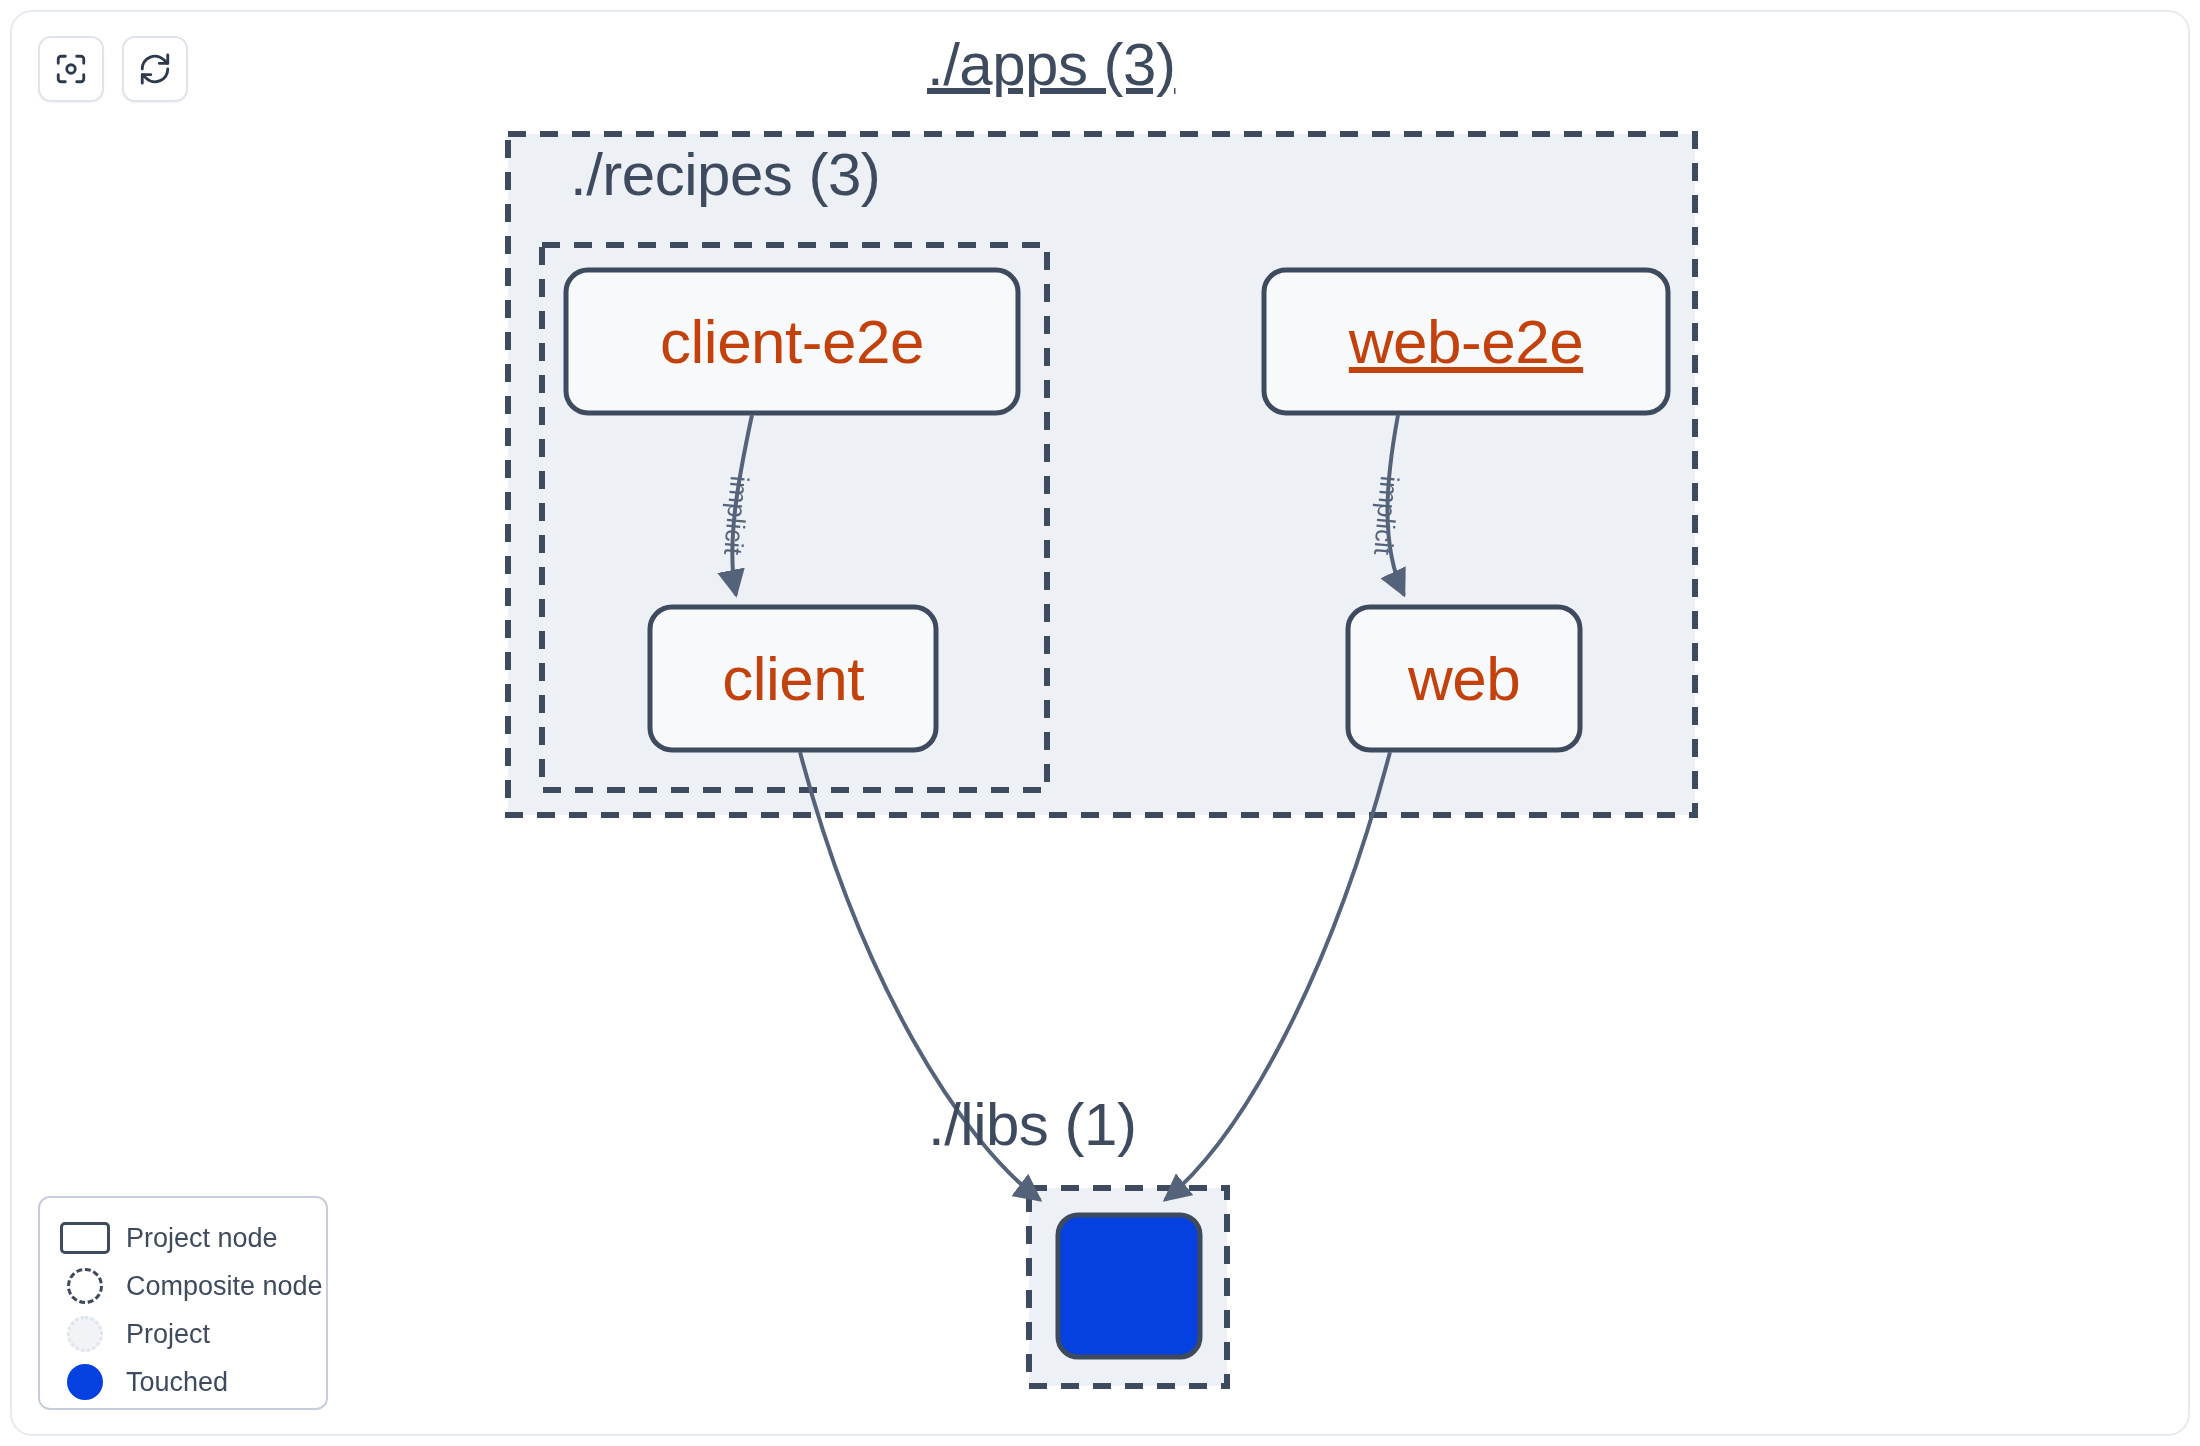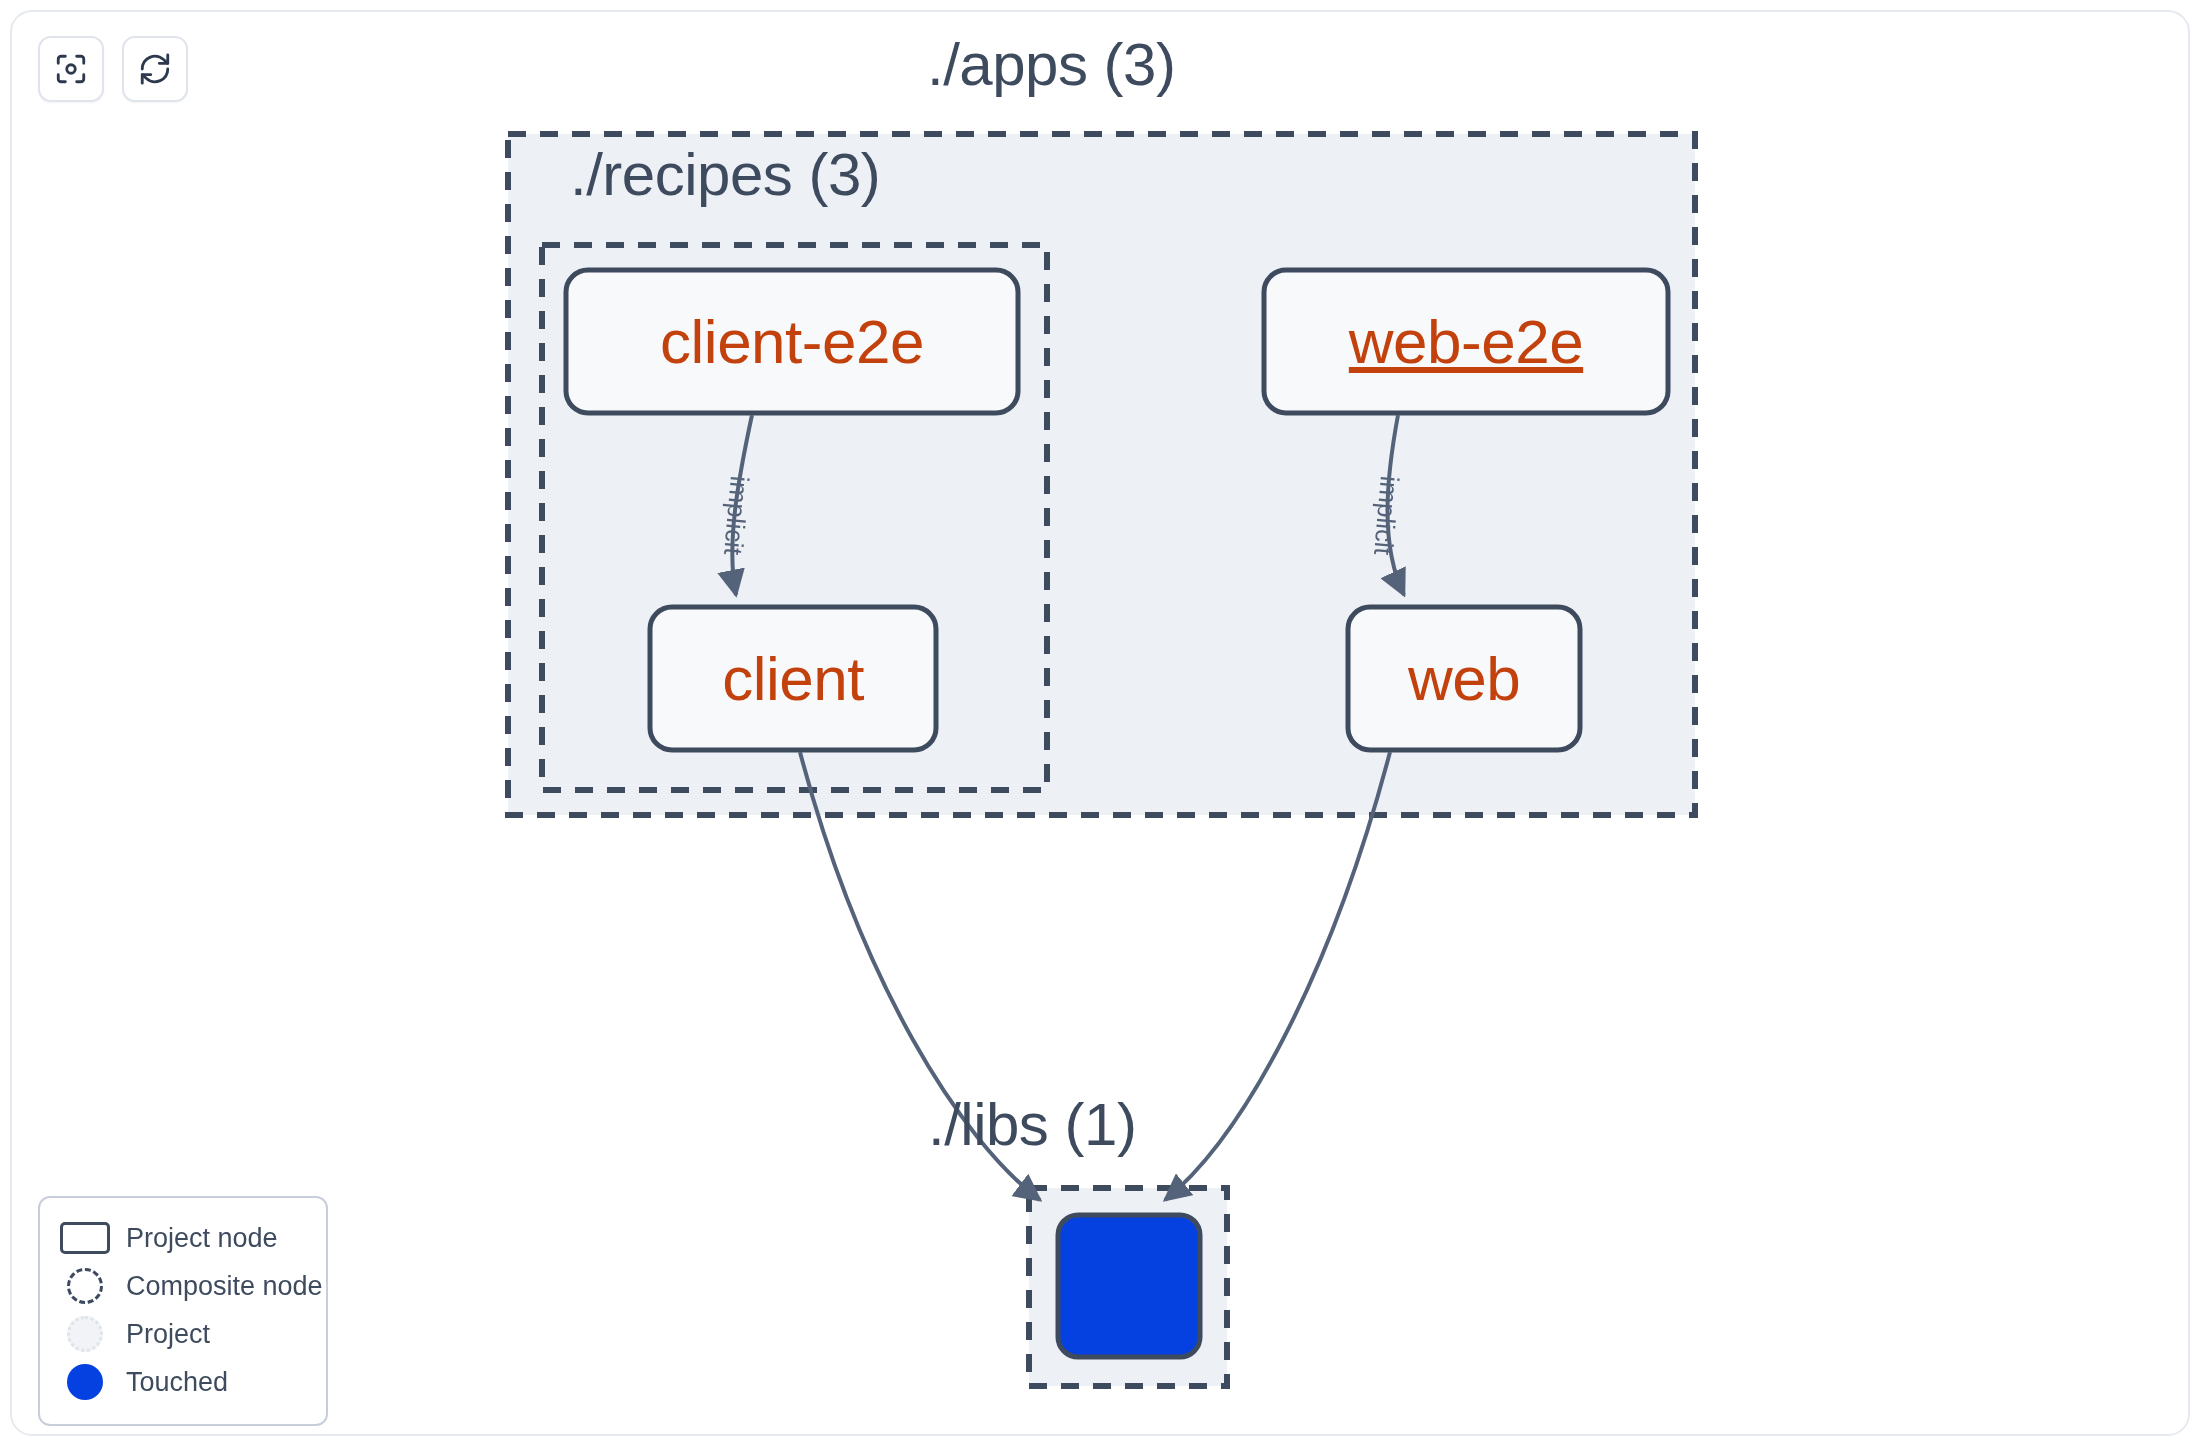--- a/index.html
+++ b/index.html
@@ -94,21 +94,21 @@
   }
 
   
   #legend {
     position: absolute;
     left: 38px; top: 1196px;
     width: 290px;
     background: #ffffff;
     border: 2px solid #c7ced9;
     border-radius: 12px;
-    padding: 16px 18px 18px 18px;
+    padding: 16px 18px 2px 18px;
     z-index: 45;
   }
   .legend-row {
     display: flex;
     align-items: center;
     height: 48px;
     gap: 14px;
   }
   .legend-glyph {
     width: 54px;
@@ -178,21 +178,21 @@
 
     <path d="M 752 415 C 738 480 726 545 736 595" fill="none" stroke="#55637a" stroke-width="4" marker-end="url(#arrow)"></path>
 
     <path d="M 1398 415 C 1386 480 1380 545 1404 595" fill="none" stroke="#55637a" stroke-width="4" marker-end="url(#arrow)"></path>
 
     <path d="M 800 752 C 860 980 960 1140 1040 1200" fill="none" stroke="#55637a" stroke-width="4" marker-end="url(#arrow)"></path>
 
     <path d="M 1390 752 C 1330 980 1240 1140 1165 1200" fill="none" stroke="#55637a" stroke-width="4" marker-end="url(#arrow)"></path>
   </svg>
 
-  <div class="container-label" style="left:927px; top:30px;">./apps (3)</div>
+  <div class="container-label" style="left:927px; top:30px;text-decoration:underline;">./apps (3)</div>
 
   <div class="container-label" style="left:570px; top:140px;">./recipes (3)</div>
 
   <div class="container-label" style="left:928px; top:1090px;">./libs (1)</div>
 
   <div class="node-label" style="left:566px; top:270px; width:452px; height:143px;">client-e2e</div>
 
   <div class="node-label" style="left:1264px; top:270px; width:404px; height:143px;text-decoration:underline;">web-e2e</div>
 
   <div class="node-label" style="left:1348px; top:607px; width:232px; height:143px;">web</div>

